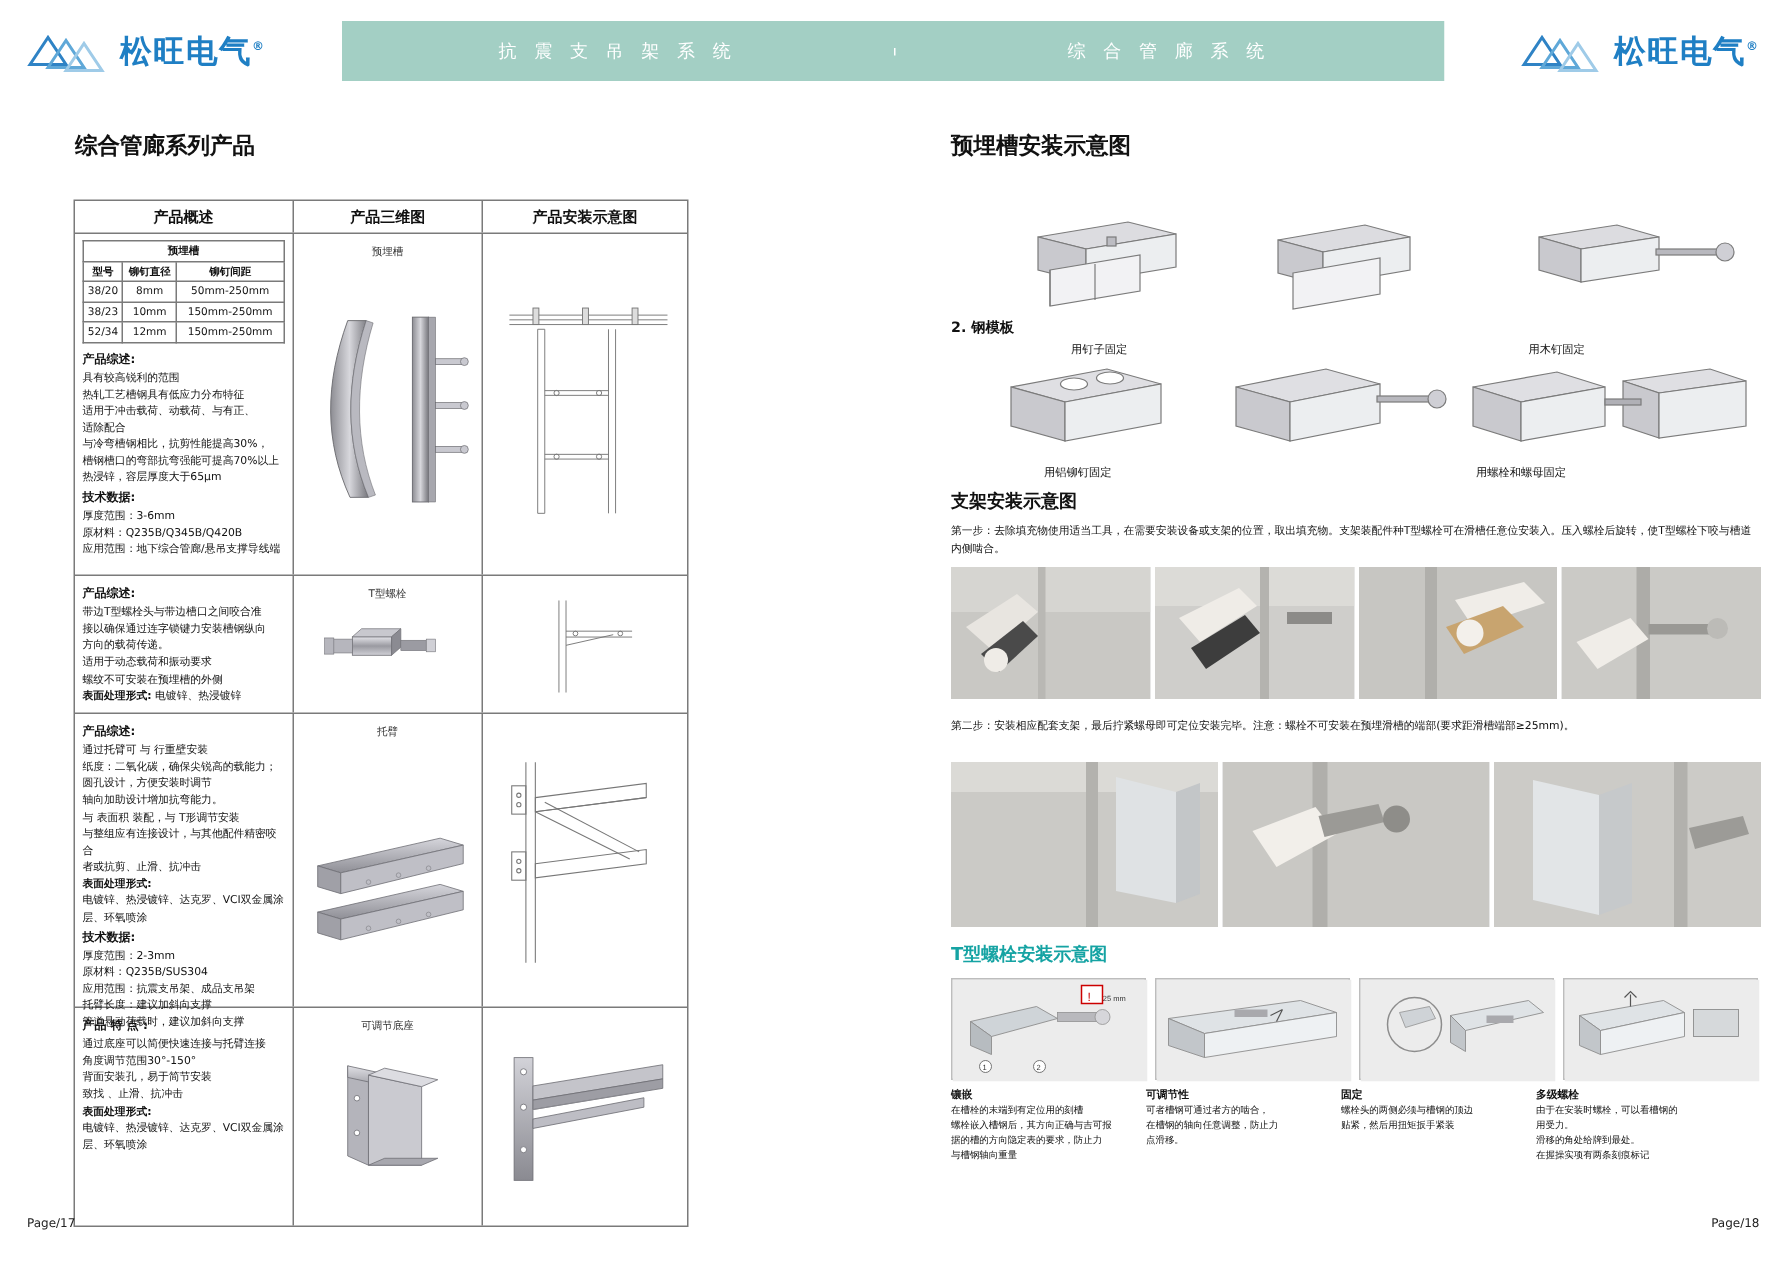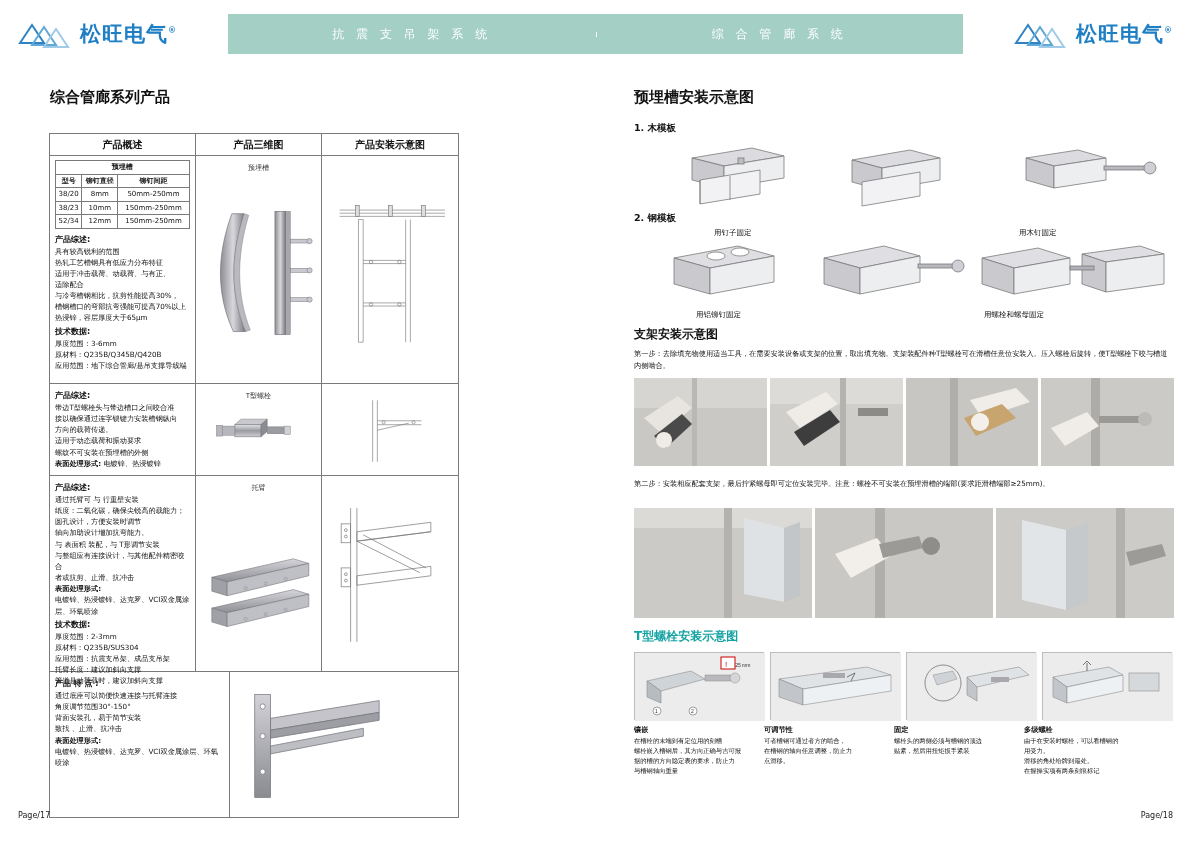--- a/index.html
+++ b/index.html
@@ -377,20 +377,40 @@
     <div class="tbl-row" style="height:145px;">
       <div class="cell c1">
         <div class="blk-title">产品 特 点 :</div>
         <div class="kv">通过底座可以简便快速连接与托臂连接</div>
         <div class="kv">角度调节范围30°-150°</div>
         <div class="kv">背面安装孔，易于简节安装</div>
         <div class="kv">  致找    、止滑、抗冲击</div>
         <div class="kv" style="font-weight:bold;">表面处理形式:</div>
         <div class="kv">电镀锌、热浸镀锌、达克罗、VCI双金属涂层、环氧喷涂</div>
       </div>
+      <div class="cell c2">
+        <div class="cap">可调节底座</div>
+        <svg class="art" viewBox="0 0 150 120" style="height:112px;">
+          <defs>
+            <linearGradient id="m4" x1="0" y1="0" x2="0" y2="1">
+              <stop offset="0" stop-color="#e0e0e5"></stop>
+                <stop offset="1" stop-color="#95959c"></stop>
+            </linearGradient>
+          </defs>
+          <g stroke="#6f6f75" stroke-width="0.7">
+            <path d="M40 14 L40 92 L58 100 L58 22 Z" fill="#b4b4bb"></path>
+            <path d="M40 14 L86 24 L86 34 L40 24 Z" fill="url(#m4)"></path>
+            <path d="M58 22 L104 32 L104 100 L58 100 Z" fill="#cacad0"></path>
+            <path d="M58 100 L104 100 L118 94 L72 94 Z" fill="#a7a7ae"></path>
+            <path d="M58 22 L72 16 L118 26 L104 32 Z" fill="#dcdce1"></path>
+            <circle cx="48" cy="42" r="2.4" fill="#fff"></circle>
+            <circle cx="48" cy="72" r="2.4" fill="#fff"></circle>
+          </g>
+        </svg>
+      </div>
       <div class="cell c3">
         <svg class="art" viewBox="0 0 160 140" style="height:140px;">
           <defs>
             <linearGradient id="m5" x1="0" y1="0" x2="0" y2="1">
               <stop offset="0" stop-color="#d2d2d8"></stop>
                 <stop offset="1" stop-color="#8a8a91"></stop>
             </linearGradient>
           </defs>
           <g stroke="#6f6f75" stroke-width="0.7">
             <rect x="20" y="18" width="16" height="104" fill="url(#m5)"></rect>
@@ -400,23 +420,20 @@
             <path d="M36 42 L146 24 L146 36 L36 54 Z" fill="#c4c4ca"></path>
             <path d="M36 54 L146 36 L146 44 L36 62 Z" fill="#9d9da4"></path>
             <path d="M36 62 L120 48" fill="none" stroke="#8a8a91"></path>
             <path d="M36 70 L130 52 L130 60 L36 78 Z" fill="#bdbdc4"></path>
           </g>
         </svg>
       </div>
     </div>
   </div>
 
-  <div class="rc" style="top:122px;">
-    <div class="rlabel">1. 木模板</div>
-  </div>
 
   <div class="rc" style="top:140px; height:68px;">
     <svg width="540" height="70" viewBox="0 0 540 70">
       <g stroke="#7b7b7b" stroke-width="0.8" fill="#e9e9ec">
 
         <path d="M58 18 L118 8 L150 16 L90 26 Z" fill="#dcdce0"></path>
         <path d="M58 18 L58 40 L90 48 L90 26 Z" fill="#c9c9ce"></path>
         <path d="M90 26 L150 16 L150 38 L90 48 Z" fill="#eceef0"></path>
         <path d="M66 40 L126 30 L126 54 L66 64 Z" fill="#f2f2f4"></path>
         <path d="M66 40 L66 64"></path>

